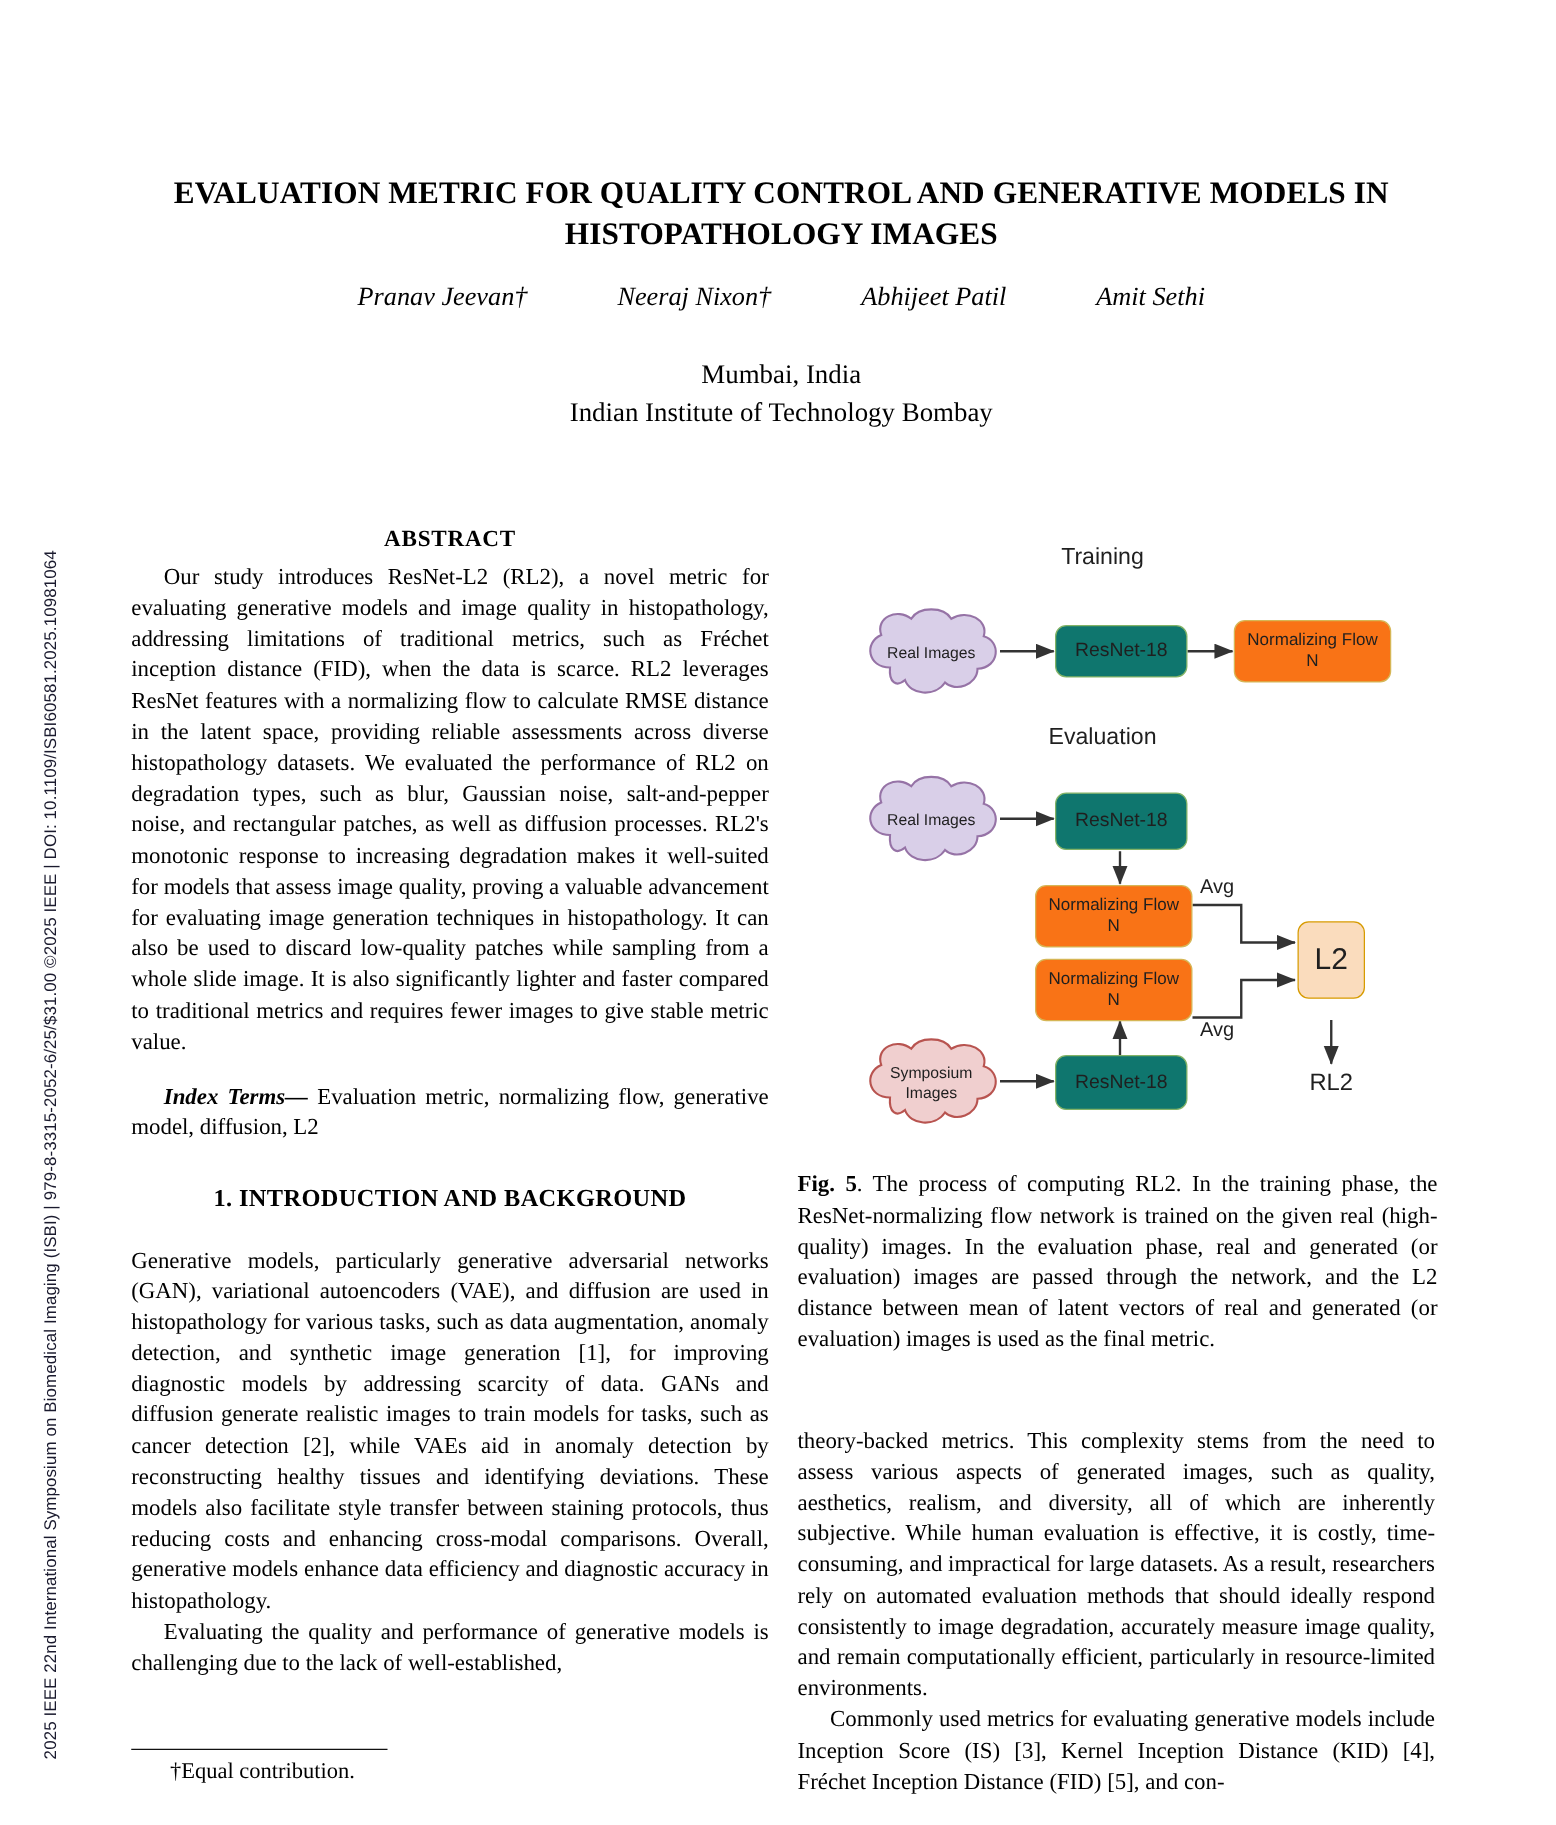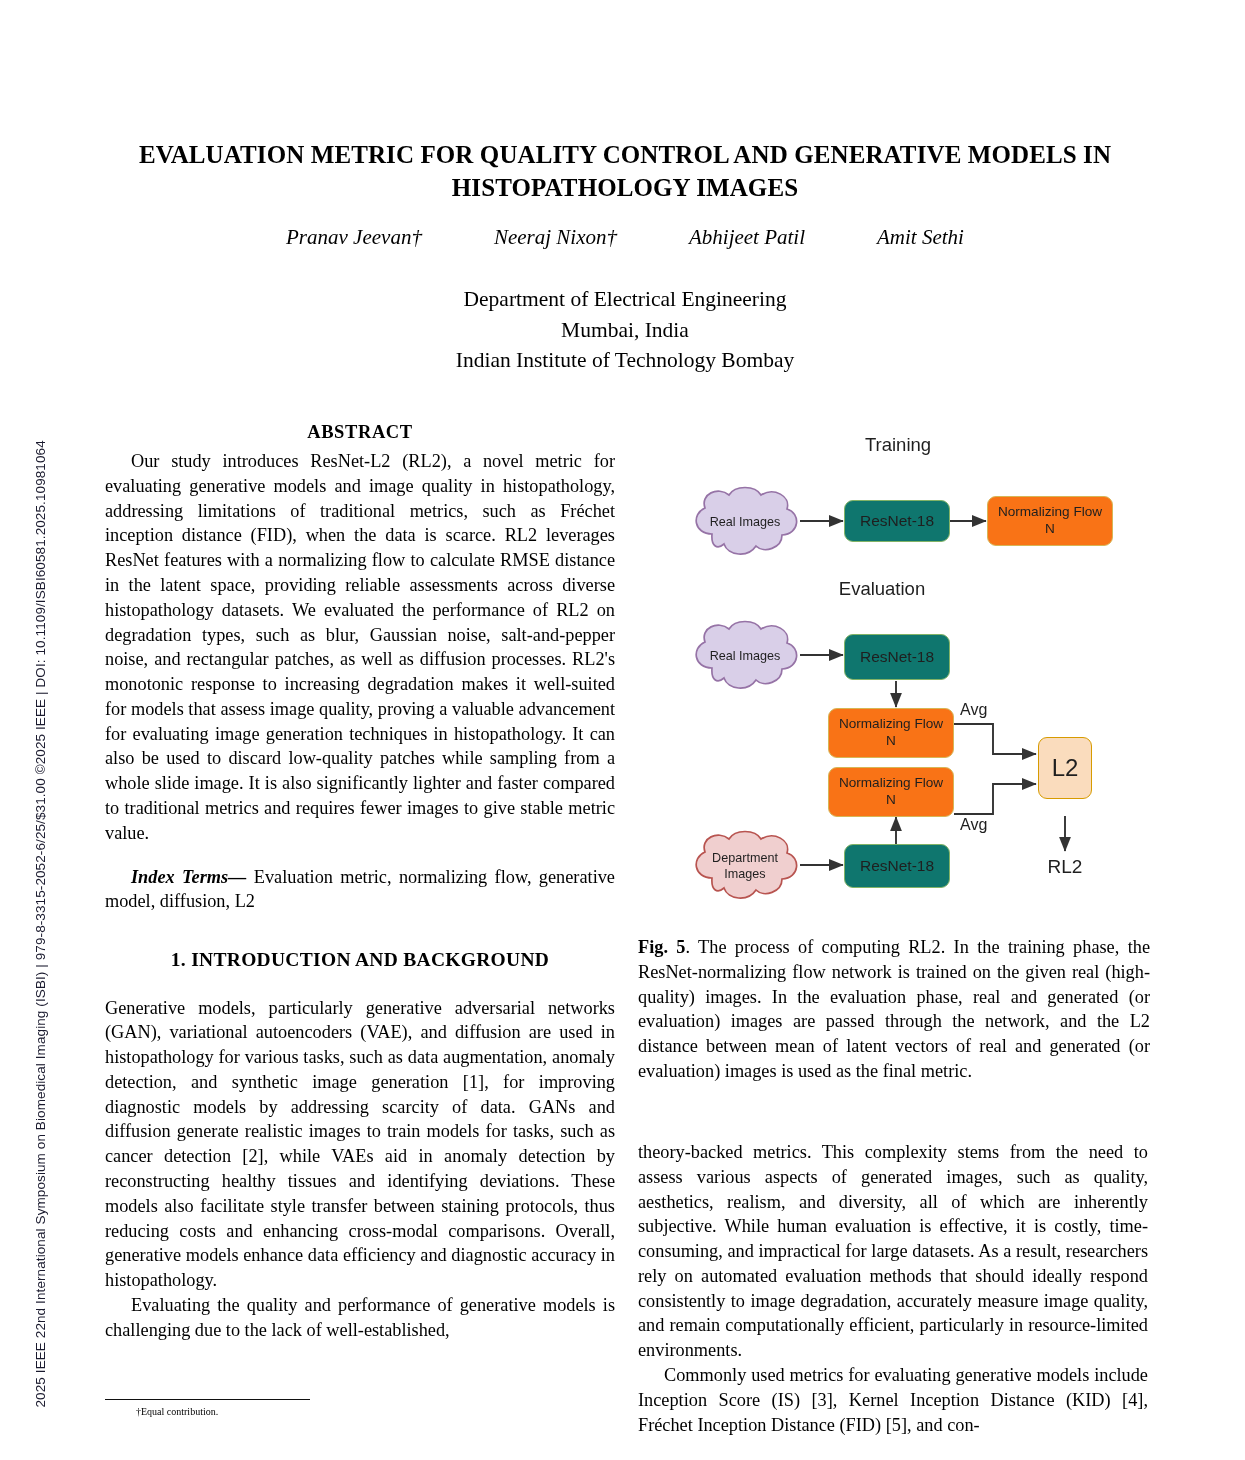--- a/index.html
+++ b/index.html
@@ -113,21 +113,21 @@
     position: absolute;
     left: 105px;
     top: 1399px;
     width: 205px;
     border-top: 1.4px solid #111;
   }
   .footnote {
     position: absolute;
     left: 136px;
     top: 1406px;
-    font-size: 10px;
+    font-size: 18px;
   }
 
   
   .figure {
     position: absolute;
     left: 638px;
     top: 424px;
     width: 512px;
     height: 480px;
   }
@@ -194,21 +194,20 @@
   <div class="title">EVALUATION METRIC FOR QUALITY CONTROL AND GENERATIVE MODELS IN HISTOPATHOLOGY IMAGES</div>
 
   <div class="authors">
     <span>Pranav Jeevan†</span>
     <span>Neeraj Nixon†</span>
     <span>Abhijeet Patil</span>
     <span>Amit Sethi</span>
   </div>
 
   <div class="affiliation">
-    <div>Department of Electrical Engineering</div>
     <div>Mumbai, India</div>
     <div>Indian Institute of Technology Bombay</div>
   </div>
 
   <div class="col col-left">
     <div class="sec-head">ABSTRACT</div>
     <p class="para">Our study introduces ResNet-L2 (RL2), a novel metric for evaluating generative models and image quality in histopathology, addressing limitations of traditional metrics, such as Fréchet inception distance (FID), when the data is scarce. RL2 leverages ResNet features with a normalizing flow to calculate RMSE distance in the latent space, providing reliable assessments across diverse histopathology datasets. We evaluated the performance of RL2 on degradation types, such as blur, Gaussian noise, salt-and-pepper noise, and rectangular patches, as well as diffusion processes. RL2's monotonic response to increasing degradation makes it well-suited for models that assess image quality, proving a valuable advancement for evaluating image generation techniques in histopathology. It can also be used to discard low-quality patches while sampling from a whole slide image. It is also significantly lighter and faster compared to traditional metrics and requires fewer images to give stable metric value.</p>
     <p class="idx"><b>Index Terms—</b><span> Evaluation metric, normalizing flow, generative model, diffusion, L2</span></p>
 
     <div class="sec-head-num">1.  INTRODUCTION AND BACKGROUND</div>
@@ -239,21 +238,21 @@
 
       <path d="M316,390 L355,390 L355,360 L398,360" fill="none" stroke="#333333" stroke-width="1.9" marker-end="url(#ah)"></path>
 
       <line x1="258" y1="420" x2="258" y2="393" stroke="#333333" stroke-width="1.9" marker-end="url(#ah)"></line>
 
       <line x1="162" y1="441" x2="205" y2="441" stroke="#333333" stroke-width="1.9" marker-end="url(#ah)"></line>
 
       <line x1="427" y1="392" x2="427" y2="427" stroke="#333333" stroke-width="1.9" marker-end="url(#ah)"></line>
     </svg>
 
-    <div class="fig-label" style="left:260px; top:10px; transform:translateX(-50%);">Training</div>
+    <div class="fig-label" style="left:244px; top:10px; transform:translateX(-50%);">Training</div>
     <div class="fig-label" style="left:244px; top:154px; transform:translateX(-50%);">Evaluation</div>
 
     <div class="cloud" style="left:48px; top:60px; width:118px; height:76px;">
       <svg width="118" height="76" viewBox="0 0 118 76">
         <path d="M26,50 C8,50 5,30 19,24 C14,10 32,2 43,11 C49,1 69,1 75,11 C88,3 105,12 101,25
                  C115,29 114,50 96,51 C96,64 78,70 70,62 C62,74 42,72 38,60 C31,66 25,62 26,50 Z" fill="#d9cfe8" stroke="#9673a6" stroke-width="1.7"></path>
       </svg>
       <span>Real Images</span>
     </div>
 
@@ -299,21 +298,21 @@
 
     <div class="node green" style="left:206px; top:420px; width:106px; height:44px; font-size:15.5px;">
       <span>ResNet-18</span>
     </div>
 
     <div class="cloud" style="left:48px; top:404px; width:118px; height:76px; flex-direction:column;">
       <svg width="118" height="76" viewBox="0 0 118 76">
         <path d="M26,50 C8,50 5,30 19,24 C14,10 32,2 43,11 C49,1 69,1 75,11 C88,3 105,12 101,25
                  C115,29 114,50 96,51 C96,64 78,70 70,62 C62,74 42,72 38,60 C31,66 25,62 26,50 Z" fill="#f0cfcf" stroke="#b85450" stroke-width="1.7"></path>
       </svg>
-      <span>Department</span>
+      <span>Symposium</span>
       <span>Images</span>
     </div>
   </div>
 
   <div class="fig-caption">
     <b>Fig. 5</b><span>. The process of computing RL2. In the training phase, the ResNet-normalizing flow network is trained on the given real (high-quality) images. In the evaluation phase, real and generated (or evaluation) images are passed through the network, and the L2 distance between mean of latent vectors of real and generated (or evaluation) images is used as the final metric.</span>
   </div>
 
   <div class="col col-right" style="top:1140px;">
     <p class="para noindent">theory-backed metrics. This complexity stems from the need to assess various aspects of generated images, such as quality, aesthetics, realism, and diversity, all of which are inherently subjective. While human evaluation is effective, it is costly, time-consuming, and impractical for large datasets. As a result, researchers rely on automated evaluation methods that should ideally respond consistently to image degradation, accurately measure image quality, and remain computationally efficient, particularly in resource-limited environments.</p>

